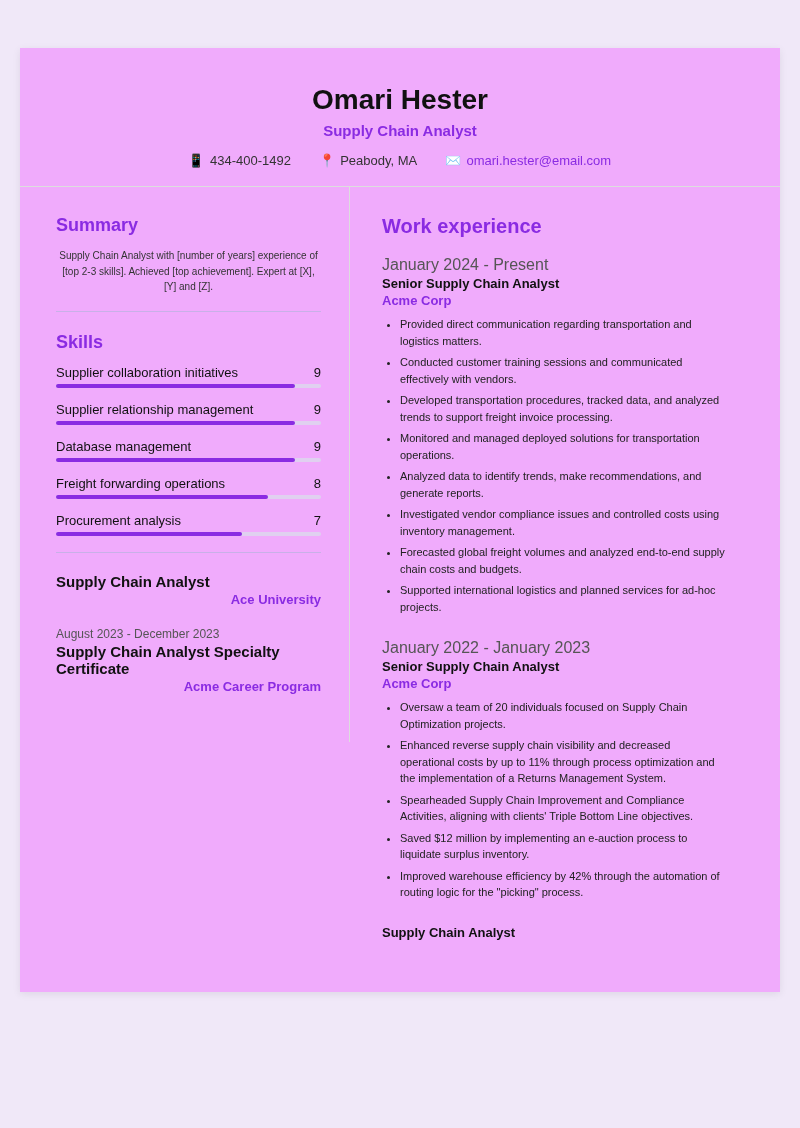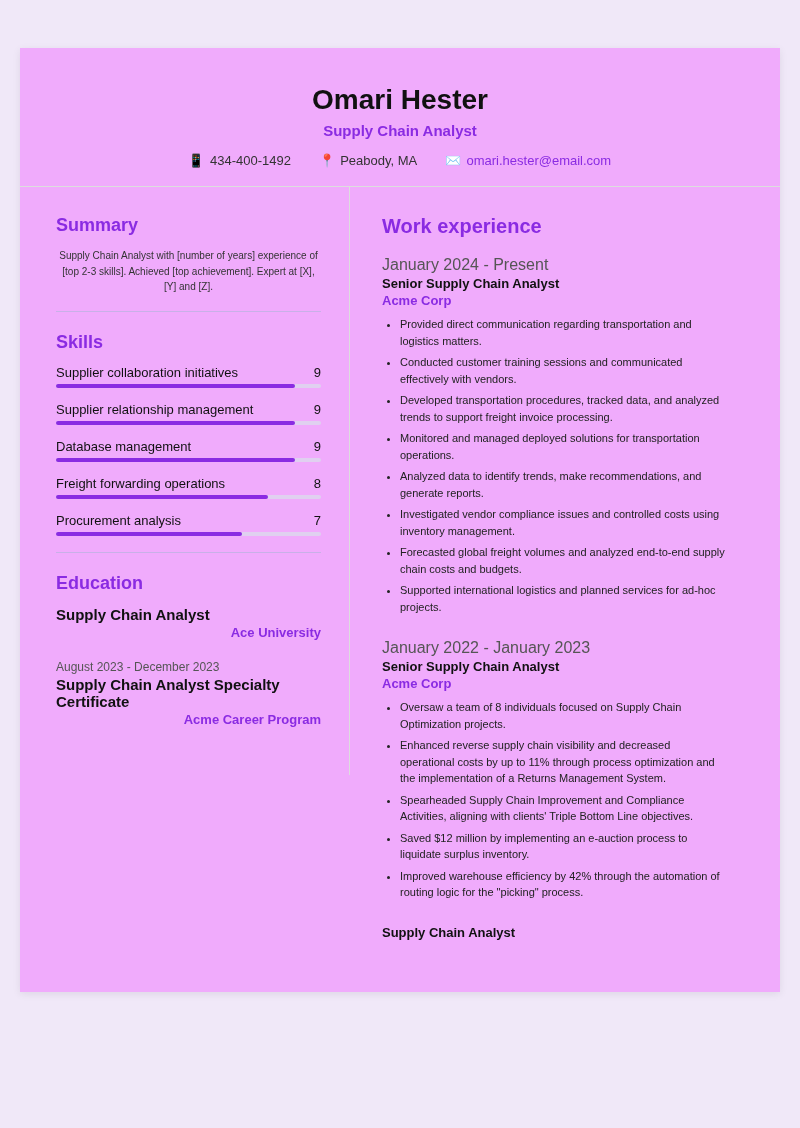--- a/index.html
+++ b/index.html
@@ -260,21 +260,20 @@
       </div>
       <div class="skill-bar-bg">
         <div class="skill-bar-fill" style="width:70%"></div>
       </div>
     </div>
             </div>
           <hr class="section-divider">
         </div>
 
         <div>
-          <div class="section-title">Education</div>
           <div id="education-list">
               <div class="edu-item">
       <div class="edu-degree">Supply Chain Analyst</div>
       <div class="edu-institution">Ace University</div>
     </div>
               <div class="edu-item">
       <div class="edu-dates">August 2023 - December 2023</div>
       <div class="edu-degree">Supply Chain Analyst Specialty Certificate</div>
       <div class="edu-institution">Acme Career Program</div>
     </div>
@@ -299,21 +298,21 @@
                 <li>Investigated vendor compliance issues and controlled costs using inventory management.</li>
                 <li>Forecasted global freight volumes and analyzed end-to-end supply chain costs and budgets.</li>
                 <li>Supported international logistics and planned services for ad-hoc projects.</li>
               </ul>
     </div>
             <div class="work-item">
       <div class="work-dates">January 2022 - January 2023</div>
       <div class="work-title">Senior Supply Chain Analyst</div>
       <div class="work-company">Acme Corp</div>
       <ul class="work-bullets">
-                <li>Oversaw a team of 8 individuals focused on Supply Chain Optimization projects.</li>
+                <li>Oversaw a team of 20 individuals focused on Supply Chain Optimization projects.</li>
                 <li>Enhanced reverse supply chain visibility and decreased operational costs by up to 11% through process optimization and the implementation of a Returns Management System.</li>
                 <li>Spearheaded Supply Chain Improvement and Compliance Activities, aligning with clients' Triple Bottom Line objectives.</li>
                 <li>Saved $12 million by implementing an e-auction process to liquidate surplus inventory.</li>
                 <li>Improved warehouse efficiency by 42% through the automation of routing logic for the "picking" process.</li>
               </ul>
     </div>
             <div class="work-item">
       <div class="work-title">Supply Chain Analyst</div>
 
     </div>

